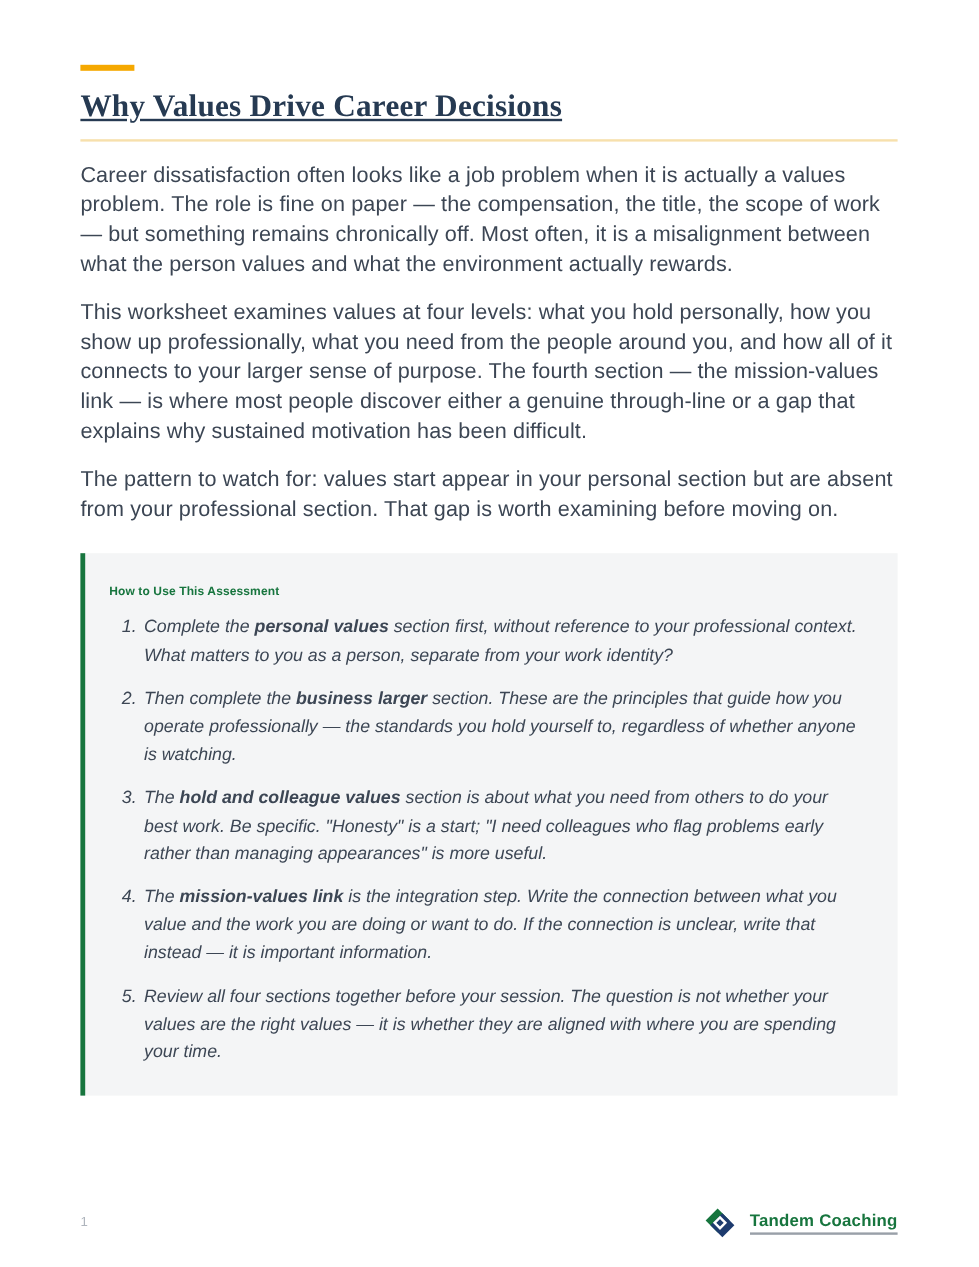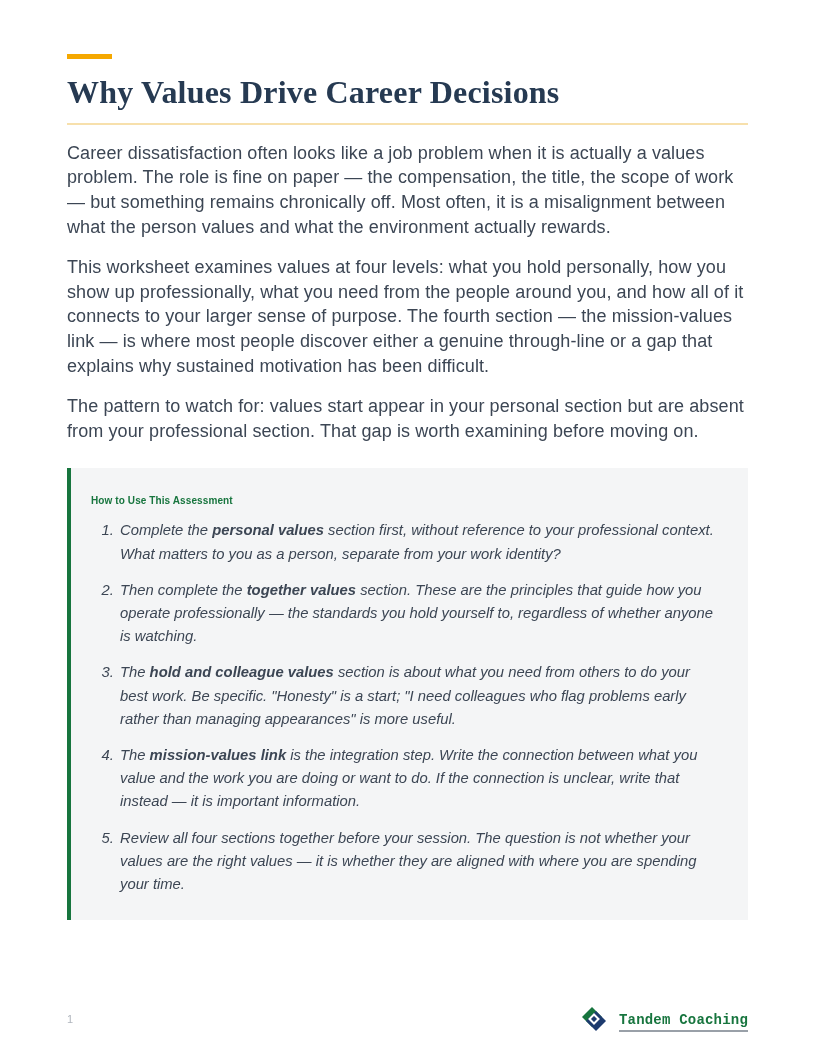--- a/index.html
+++ b/index.html
@@ -19,24 +19,25 @@
   .kicker {
     margin-top: 54px;
     width: 45px;
     height: 5px;
     background: var(--accent-amber, #F5A800);
   }
   h1.title {
     font-family: "Liberation Serif", serif;
     font-weight: 700;
     color: var(--title-navy, #263A52);
-    font-size: 32px;
+    font-size: 26px;
     line-height: 1.15;
     letter-spacing: 0.2px;
     margin: 15px 0 0 0;
+    text-decoration: underline;
   }
   .title-rule {
     height: 2px;
     background: var(--rule-amber, #F7E0AC);
     margin-top: 12px;
   }
 
   p.body-para {
     font-size: 18px;
     line-height: 24.6px;
@@ -81,25 +82,24 @@
     display: flex;
     justify-content: space-between;
     align-items: center;
   }
   .page-number {
     color: var(--page-number-gray, #AFB5BD);
     font-size: 11px;
   }
   .logo {
     display: flex;
-    align-items: flex-end;
+    align-items: center;
     gap: 12px;
     text-decoration: none;
     cursor: pointer;
-    font-family: Liberation Mono, monospace;
   }
   .logo-icon { display: inline-flex; width: 26px; height: 26px; }
   .logo-text {
     color: var(--brand-green, #17753E);
     font-weight: 700;
     font-size: 14px;
     letter-spacing: 0.2px;
     border-bottom: 2px solid var(--logo-underline, #99A0A8);
     padding-bottom: 2px;
   }
@@ -117,21 +117,21 @@
     <div class="title-rule"></div>
 
     <p class="body-para">Career dissatisfaction often looks like a job problem when it is actually a values problem. The role is fine on paper — the compensation, the title, the scope of work — but something remains chronically off. Most often, it is a misalignment between what the person values and what the environment actually rewards.</p>
     <p class="body-para">This worksheet examines values at four levels: what you hold personally, how you show up professionally, what you need from the people around you, and how all of it connects to your larger sense of purpose. The fourth section — the mission-values link — is where most people discover either a genuine through-line or a gap that explains why sustained motivation has been difficult.</p>
     <p class="body-para">The pattern to watch for: values start appear in your personal section but are absent from your professional section. That gap is worth examining before moving on.</p>
 
     <section class="callout">
       <h2>How to Use This Assessment</h2>
       <ol>
           <li><span>Complete the </span><strong>personal values</strong><span> section first, without reference to your professional context. What matters to you as a person, separate from your work identity?</span></li>
-          <li><span>Then complete the </span><strong>together values</strong><span> section. These are the principles that guide how you operate professionally — the standards you hold yourself to, regardless of whether anyone is watching.</span></li>
+          <li><span>Then complete the </span><strong>business larger</strong><span> section. These are the principles that guide how you operate professionally — the standards you hold yourself to, regardless of whether anyone is watching.</span></li>
           <li><span>The </span><strong>hold and colleague values</strong><span> section is about what you need from others to do your best work. Be specific. "Honesty" is a start; "I need colleagues who flag problems early rather than managing appearances" is more useful.</span></li>
           <li><span>The </span><strong>mission-values link</strong><span> is the integration step. Write the connection between what you value and the work you are doing or want to do. If the connection is unclear, write that instead — it is important information.</span></li>
           <li><span>Review all four sections together before your session. The question is not whether your values are the right values — it is whether they are aligned with where you are spending your time.</span></li>
         </ol>
     </section>
 
   </div>
 
   <div class="footer">
     <span class="page-number">1</span>

